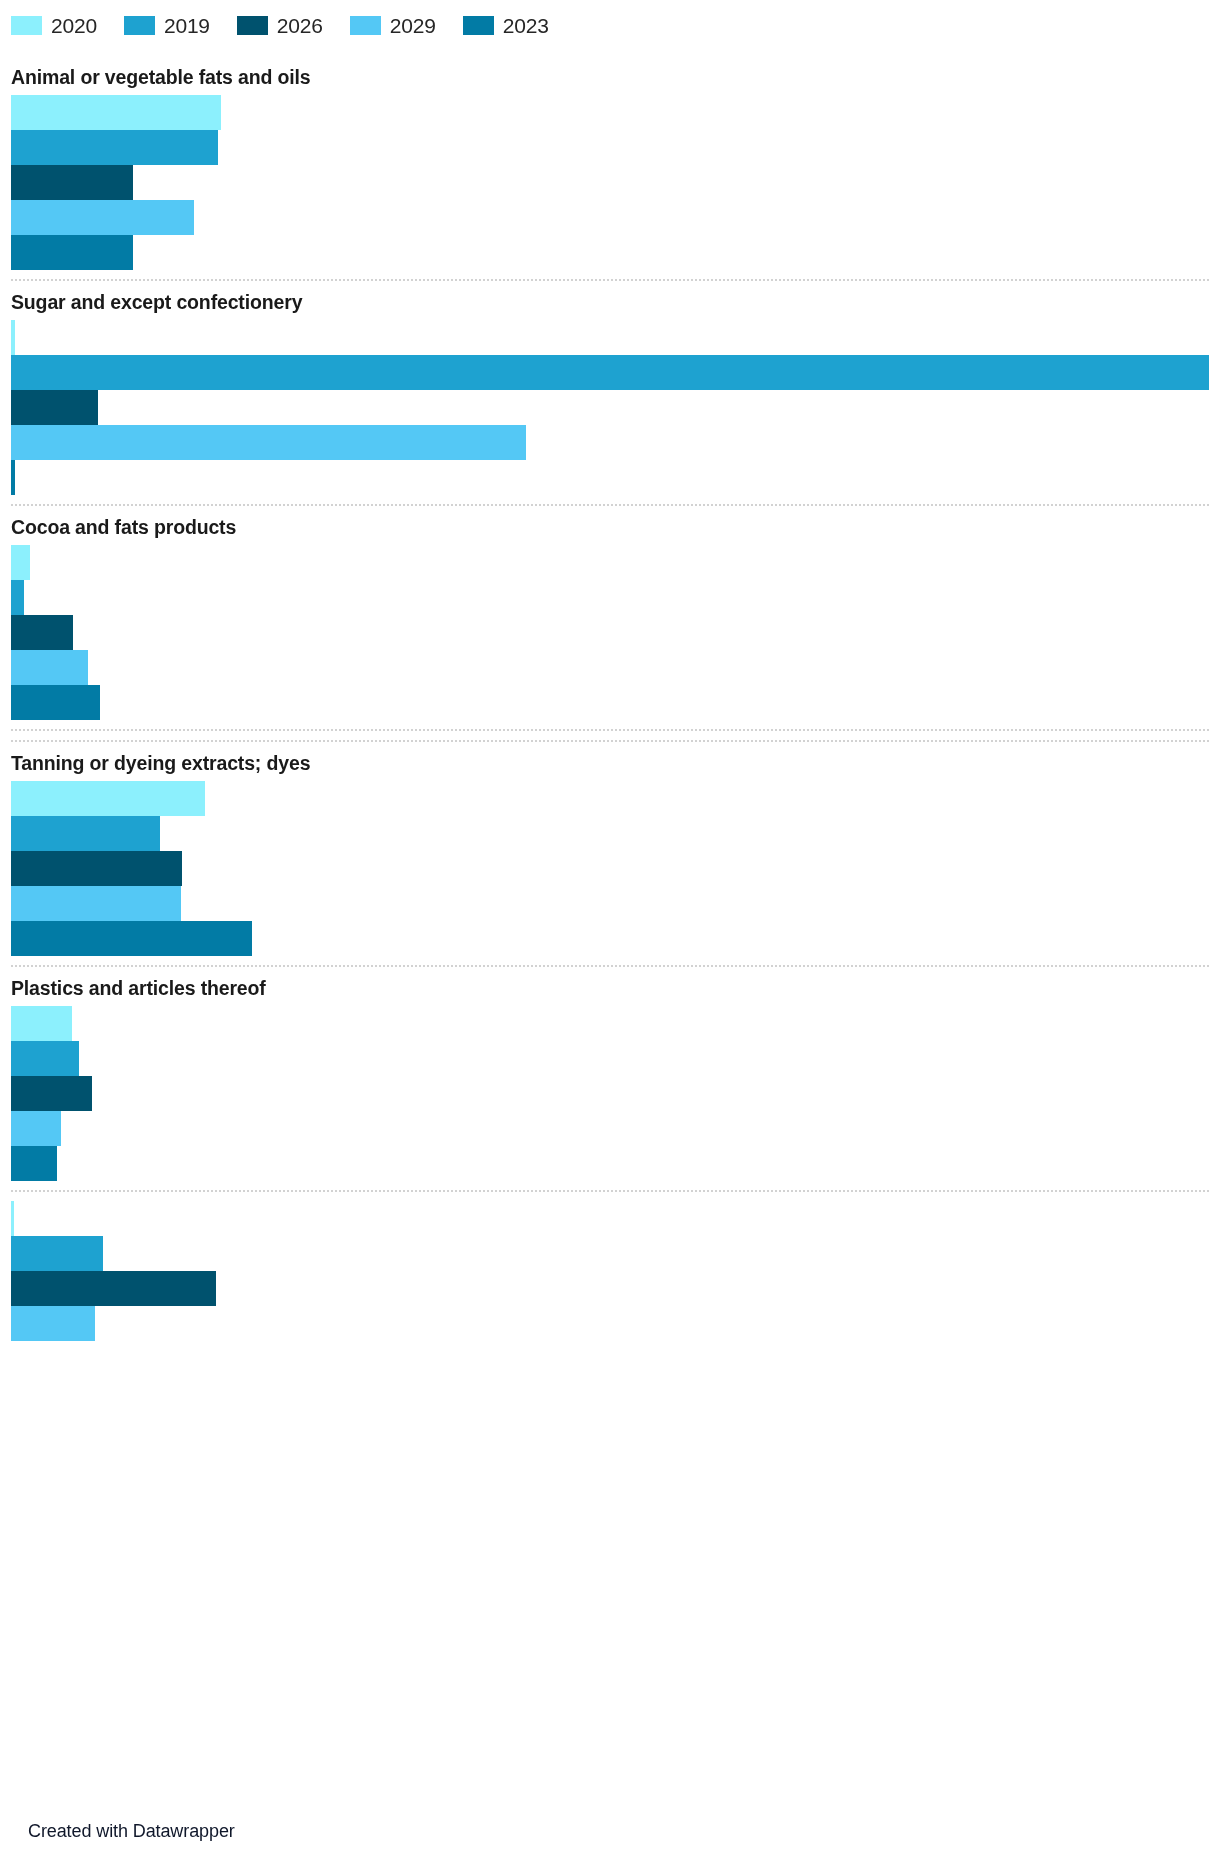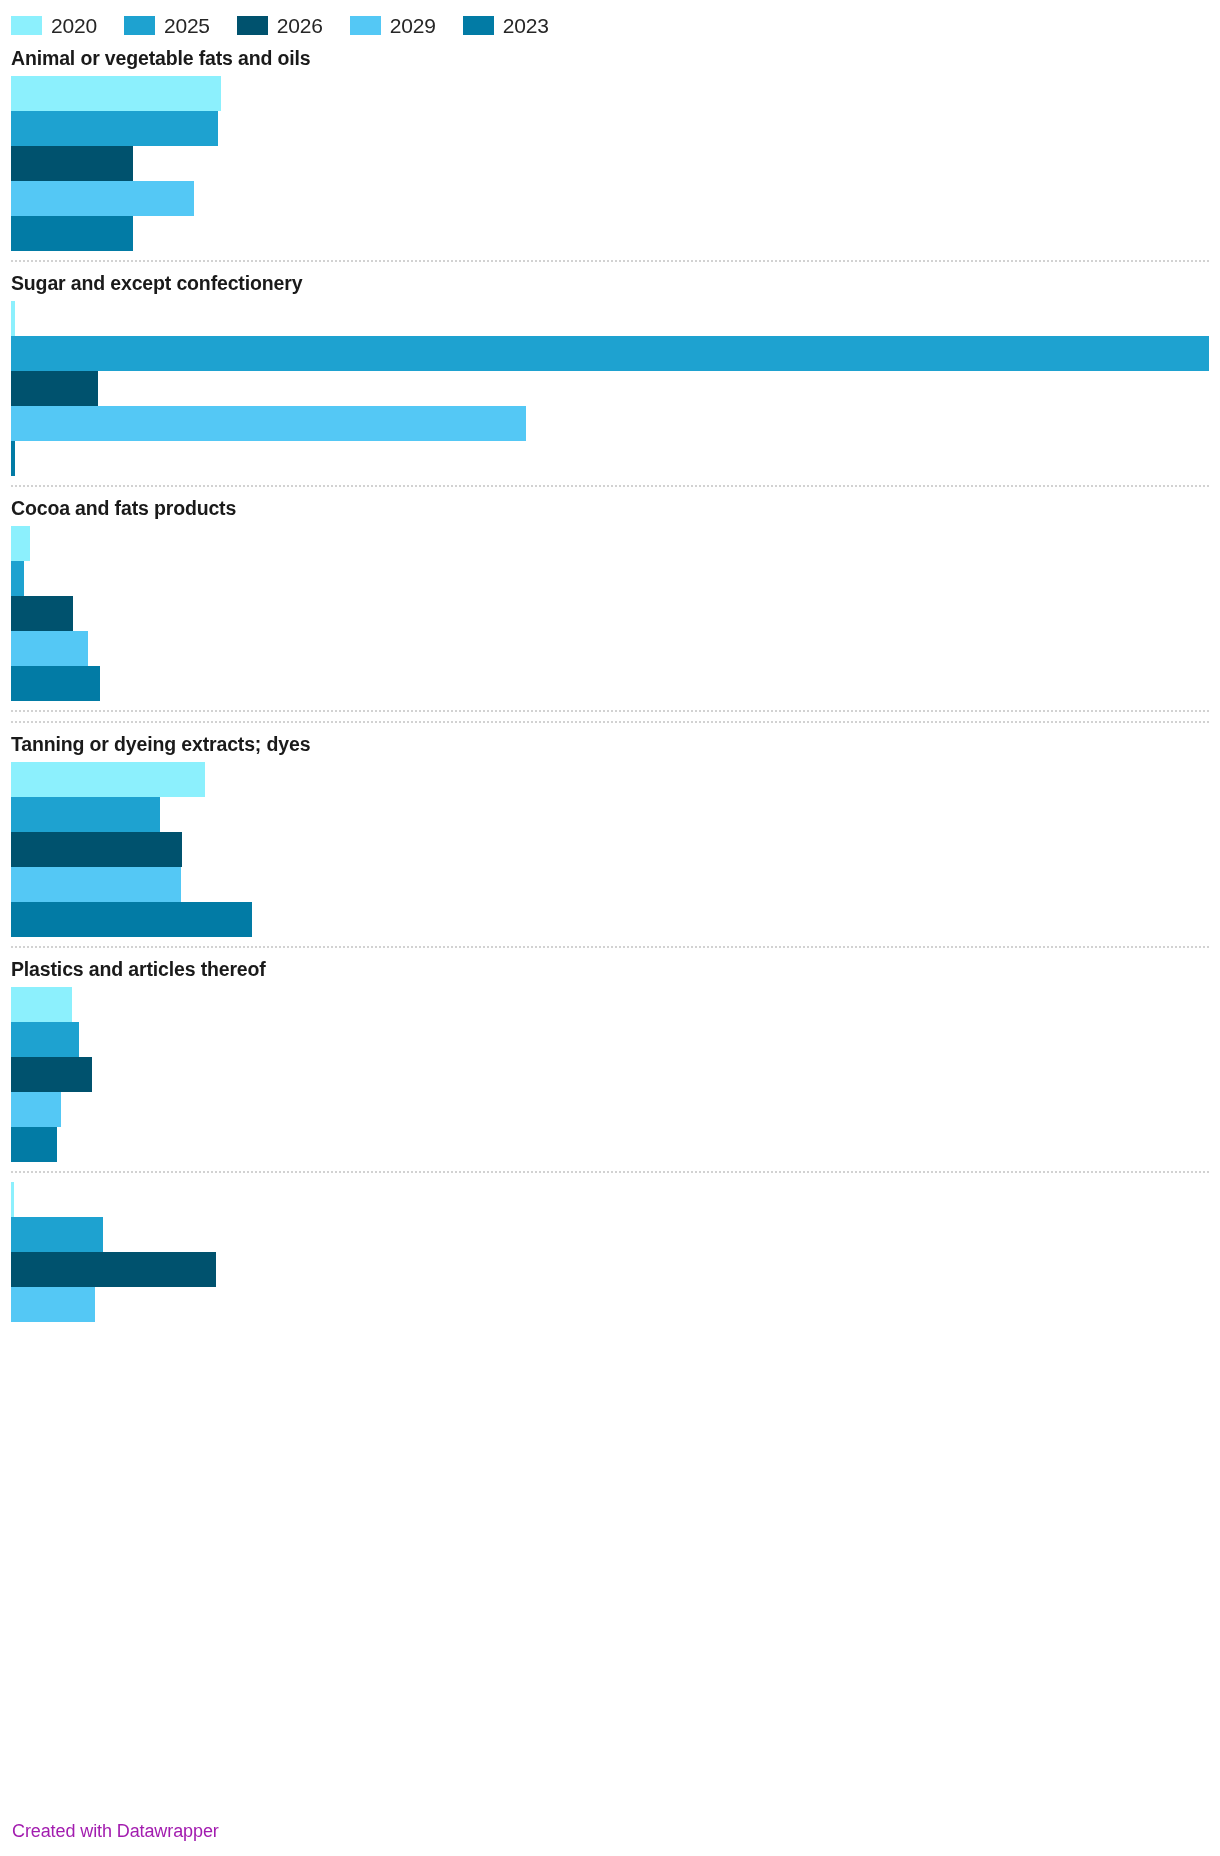--- a/index.html
+++ b/index.html
@@ -38,21 +38,21 @@
   }
   .legend-label{
     font-size:21px;
     line-height:21px;
     color:#262626;
     margin-left:9px;
     letter-spacing:-0.2px;
     white-space:nowrap;
   }
   
-  .groups{ margin-top:6px; }
+  .groups{ margin-top:25px; }
   .group{ position:relative; }
   .group-title{
     font-size:19.5px;
     font-weight:bold;
     color:#1a1a1a;
     letter-spacing:-0.15px;
     line-height:24px;
     padding-bottom:6px;
     white-space:nowrap;
   }
@@ -69,40 +69,40 @@
   }
   .group-sep{
     border-top:2px dotted #d2d2d2;
     height:0;
     margin-top:9px;
     margin-bottom:9px;
   }
   
   .footer{
     position:absolute;
-    left:12px;
+    left:28px;
     bottom:14px;
     font-size:18px;
-    color:#a21caf;
+    color:#0f172a;
     letter-spacing:-0.1px;
   }
 </style>
 </head>
 <body>
 
 <div class="chart-root">
 
   <div class="legend">
     <div class="legend-item">
       <span class="legend-swatch" style="background:#8cf0fd"></span>
       <span class="legend-label">2020</span>
     </div>
     <div class="legend-item">
       <span class="legend-swatch" style="background:#1ea2d0"></span>
-      <span class="legend-label">2025</span>
+      <span class="legend-label">2019</span>
     </div>
     <div class="legend-item">
       <span class="legend-swatch" style="background:#00526e"></span>
       <span class="legend-label">2026</span>
     </div>
     <div class="legend-item">
       <span class="legend-swatch" style="background:#54c8f5"></span>
       <span class="legend-label">2029</span>
     </div>
     <div class="legend-item">

